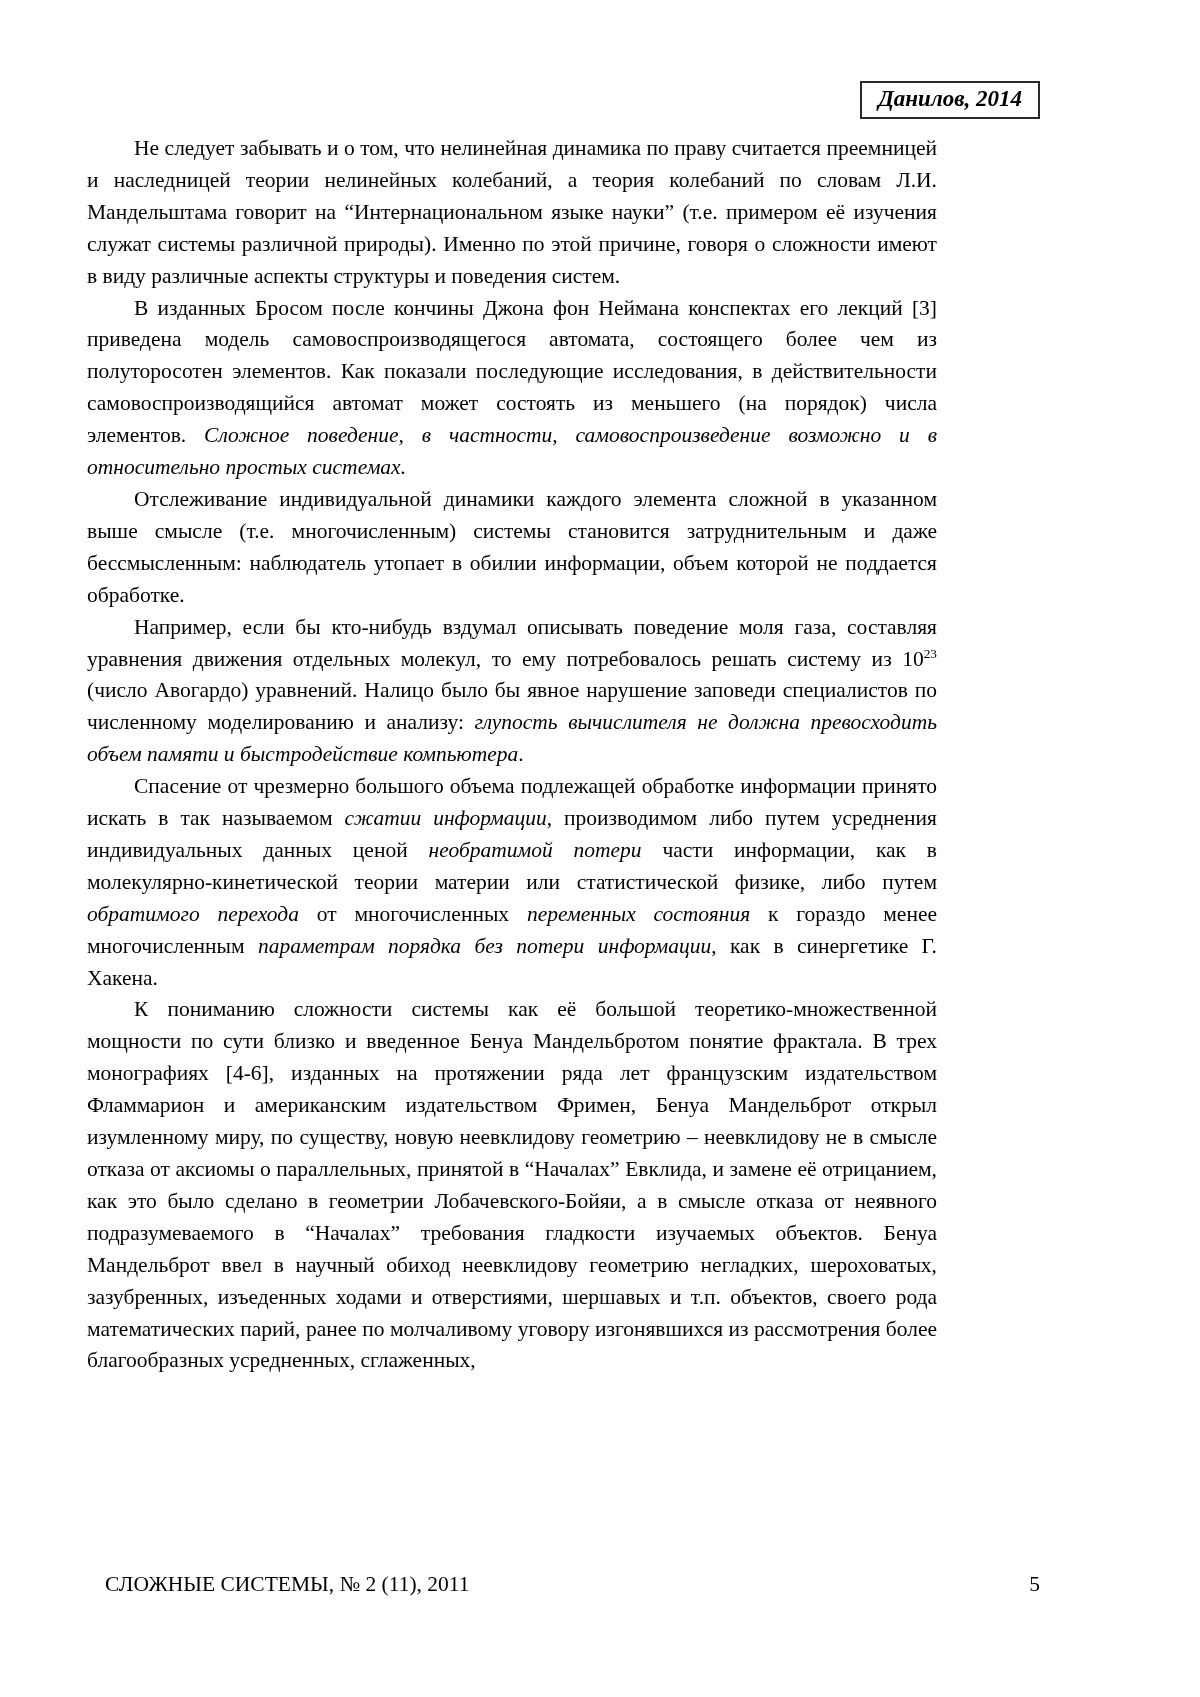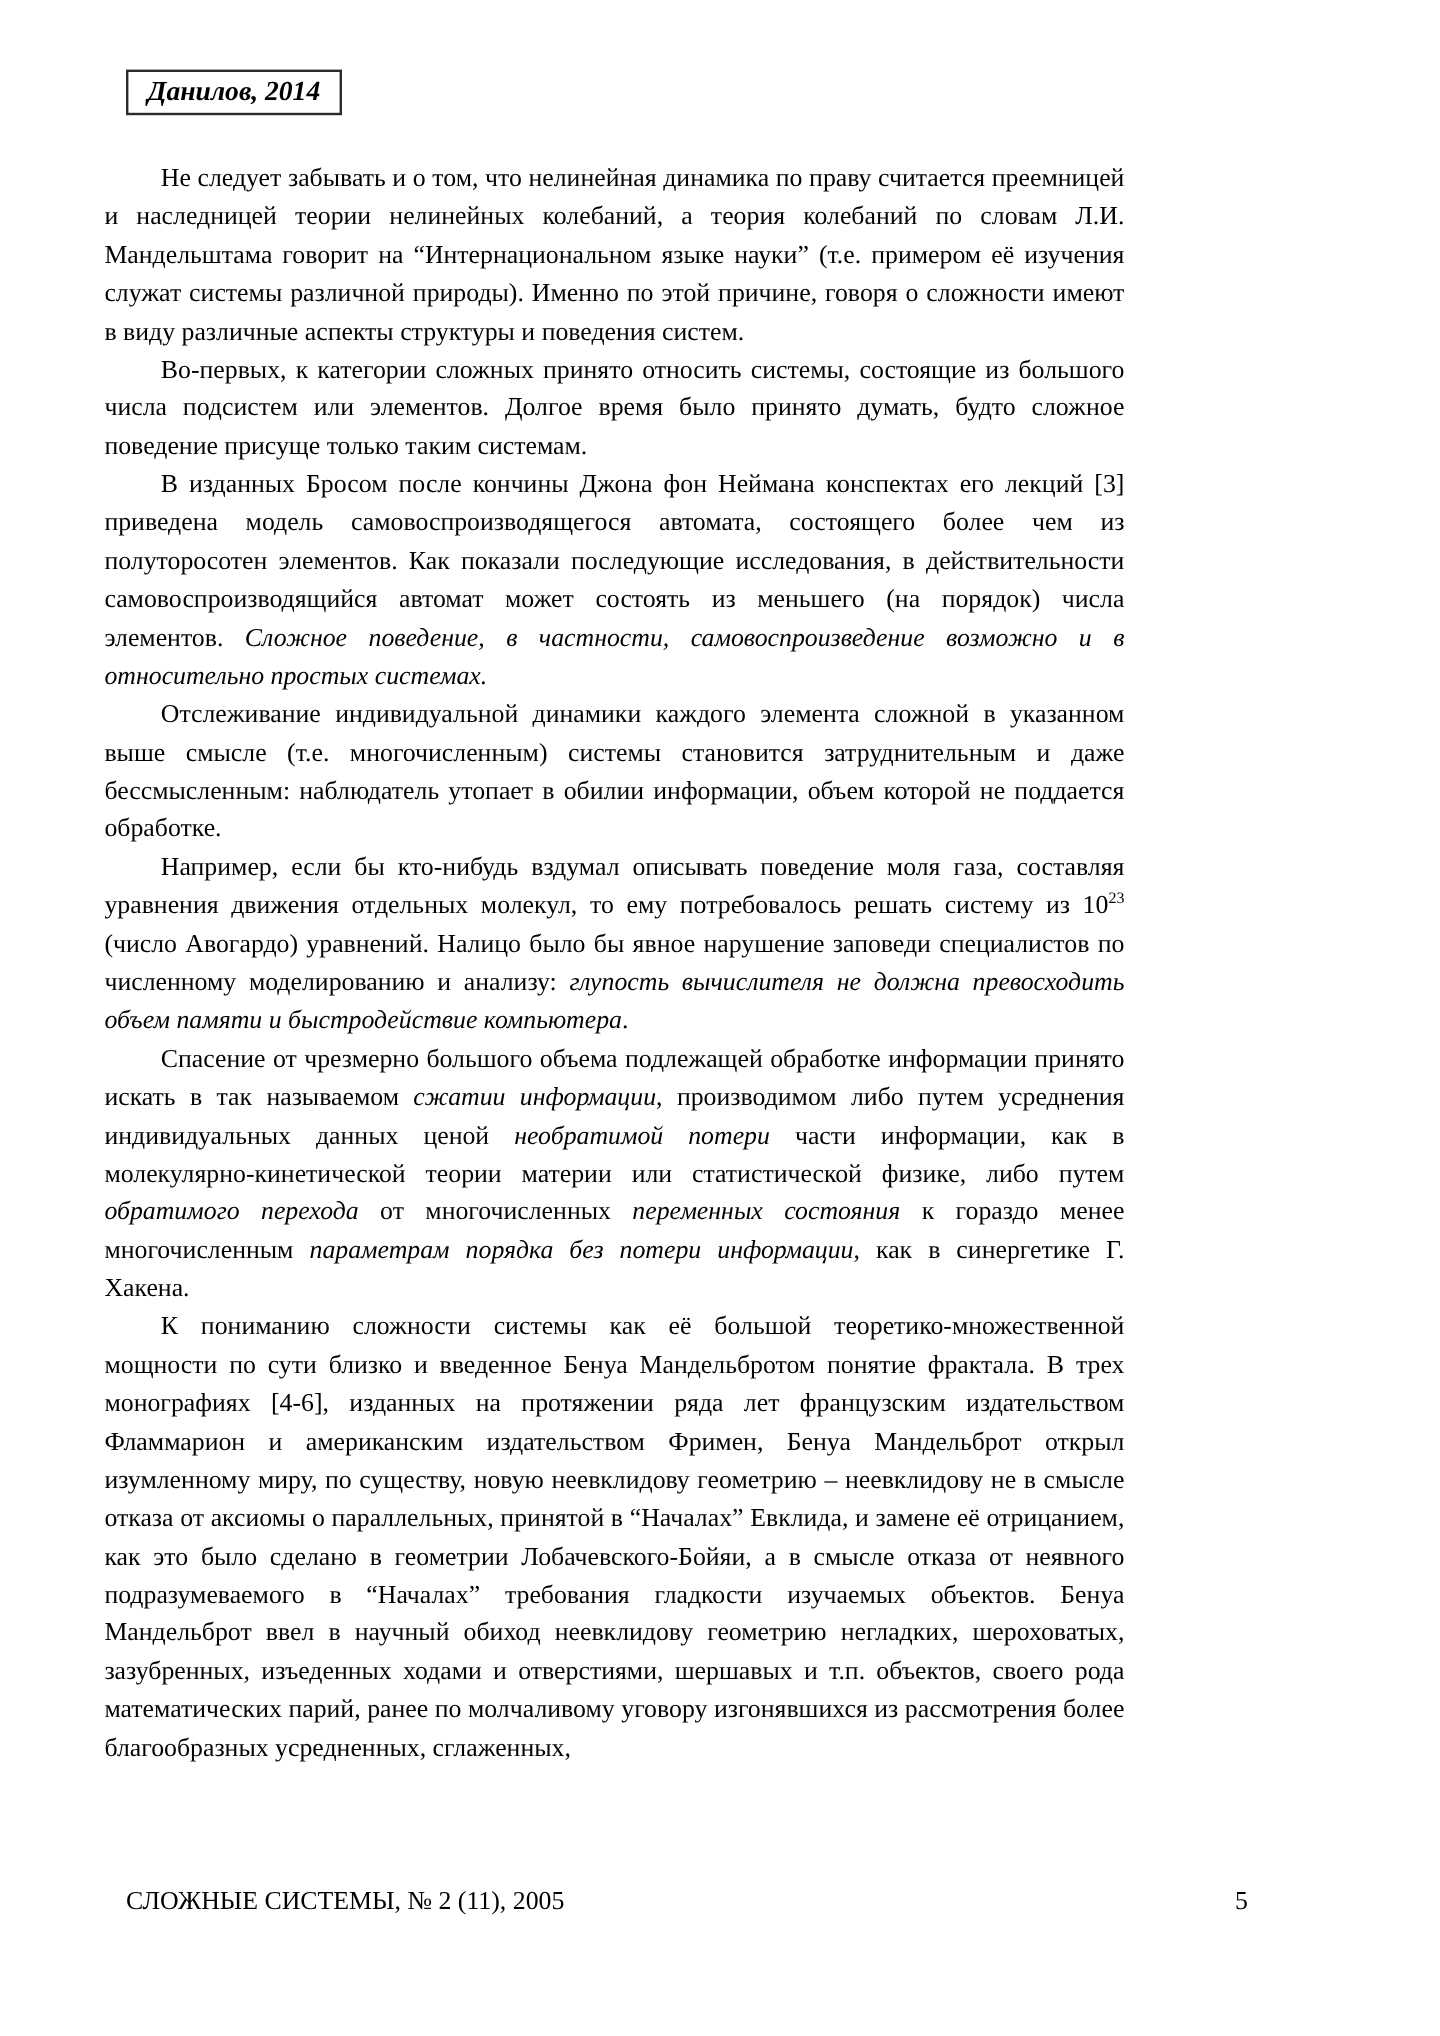--- a/index.html
+++ b/index.html
@@ -14,25 +14,25 @@
   }
   .page {
     position: absolute;
     top: 0; left: 0;
     width: 1200px;
     height: 1697px;
     background: #ffffff;
   }
   .header-row {
     position: absolute;
-    top: 58px;
+    top: 81px;
     left: 105px;
     width: 935px;
     display: flex;
-    justify-content: flex-start;
+    justify-content: flex-end;
   }
   .author-box {
     border: 2px solid #2a2a2a;
     padding: 1px 16px 4px 16px;
     font-weight: bold;
     font-style: italic;
     font-size: 23px;
     line-height: 29px;
     background: #ffffff;
   }
@@ -72,26 +72,25 @@
 <div class="page">
 
   <div class="header-row">
     <div class="author-box">
       <span>Данилов, 2014</span>
     </div>
   </div>
 
   <main class="body-text" id="paragraphs">
       <p class="para"><span>Не следует забывать и о том, что нелинейная динамика по праву считается преемницей и наследницей теории нелинейных колебаний, а теория колебаний по словам Л.И. Мандельштама говорит на “Интернациональном языке науки” (т.е. примером её изучения служат системы различной природы). Именно по этой причине, говоря о сложности имеют в виду различные аспекты структуры и поведения систем.</span></p>
-      <p class="para"><span>Во-первых, к категории сложных принято относить системы, состоящие из большого числа подсистем или элементов. Долгое время было принято думать, будто сложное поведение присуще только таким системам.</span></p>
       <p class="para"><span>В изданных Бросом после кончины Джона фон Неймана конспектах его лекций [3] приведена модель самовоспроизводящегося автомата, состоящего более чем из полуторосотен элементов. Как показали последующие исследования, в действительности самовоспроизводящийся автомат может состоять из меньшего (на порядок) числа элементов. </span><em>Сложное поведение, в частности, самовоспроизведение возможно и в относительно простых системах.</em></p>
       <p class="para"><span>Отслеживание индивидуальной динамики каждого элемента сложной в указанном выше смысле (т.е. многочисленным) системы становится затруднительным и даже бессмысленным: наблюдатель утопает в обилии информации, объем которой не поддается обработке.</span></p>
       <p class="para"><span>Например, если бы кто-нибудь вздумал описывать поведение моля газа, составляя уравнения движения отдельных молекул, то ему потребовалось решать систему из 10</span><sup>23</sup><span> (число Авогардо) уравнений. Налицо было бы явное нарушение заповеди специалистов по численному моделированию и анализу: </span><em>глупость вычислителя не должна превосходить объем памяти и быстродействие компьютера</em><span>.</span></p>
       <p class="para"><span>Спасение от чрезмерно большого объема подлежащей обработке информации принято искать в так называемом </span><em>сжатии информации</em><span>, производимом либо путем усреднения индивидуальных данных ценой </span><em>необратимой потери</em><span> части информации, как в молекулярно-кинетической теории материи или статистической физике, либо путем </span><em>обратимого перехода</em><span> от многочисленных </span><em>переменных состояния</em><span> к гораздо менее многочисленным </span><em>параметрам порядка без потери информации</em><span>, как в синергетике Г. Хакена.</span></p>
       <p class="para"><span>К пониманию сложности системы как её большой теоретико-множественной мощности по сути близко и введенное Бенуа Мандельбротом понятие фрактала. В трех монографиях [4-6], изданных на протяжении ряда лет французским издательством Фламмарион и американским издательством Фримен, Бенуа Мандельброт открыл изумленному миру, по существу, новую неевклидову геометрию – неевклидову не в смысле отказа от аксиомы о параллельных, принятой в “Началах” Евклида, и замене её отрицанием, как это было сделано в геометрии Лобачевского-Бойяи, а в смысле отказа от неявного подразумеваемого в “Началах” требования гладкости изучаемых объектов. Бенуа Мандельброт ввел в научный обиход неевклидову геометрию негладких, шероховатых, зазубренных, изъеденных ходами и отверстиями, шершавых и т.п. объектов, своего рода математических парий, ранее по молчаливому уговору изгонявшихся из рассмотрения более благообразных усредненных, сглаженных,</span></p>
     </main>
 
   <div class="footer-row">
-    <span>СЛОЖНЫЕ СИСТЕМЫ, № 2 (11), 2005</span>
+    <span>СЛОЖНЫЕ СИСТЕМЫ, № 2 (11), 2011</span>
     <span>5</span>
   </div>
 
 </div>
 
 </body></html>

